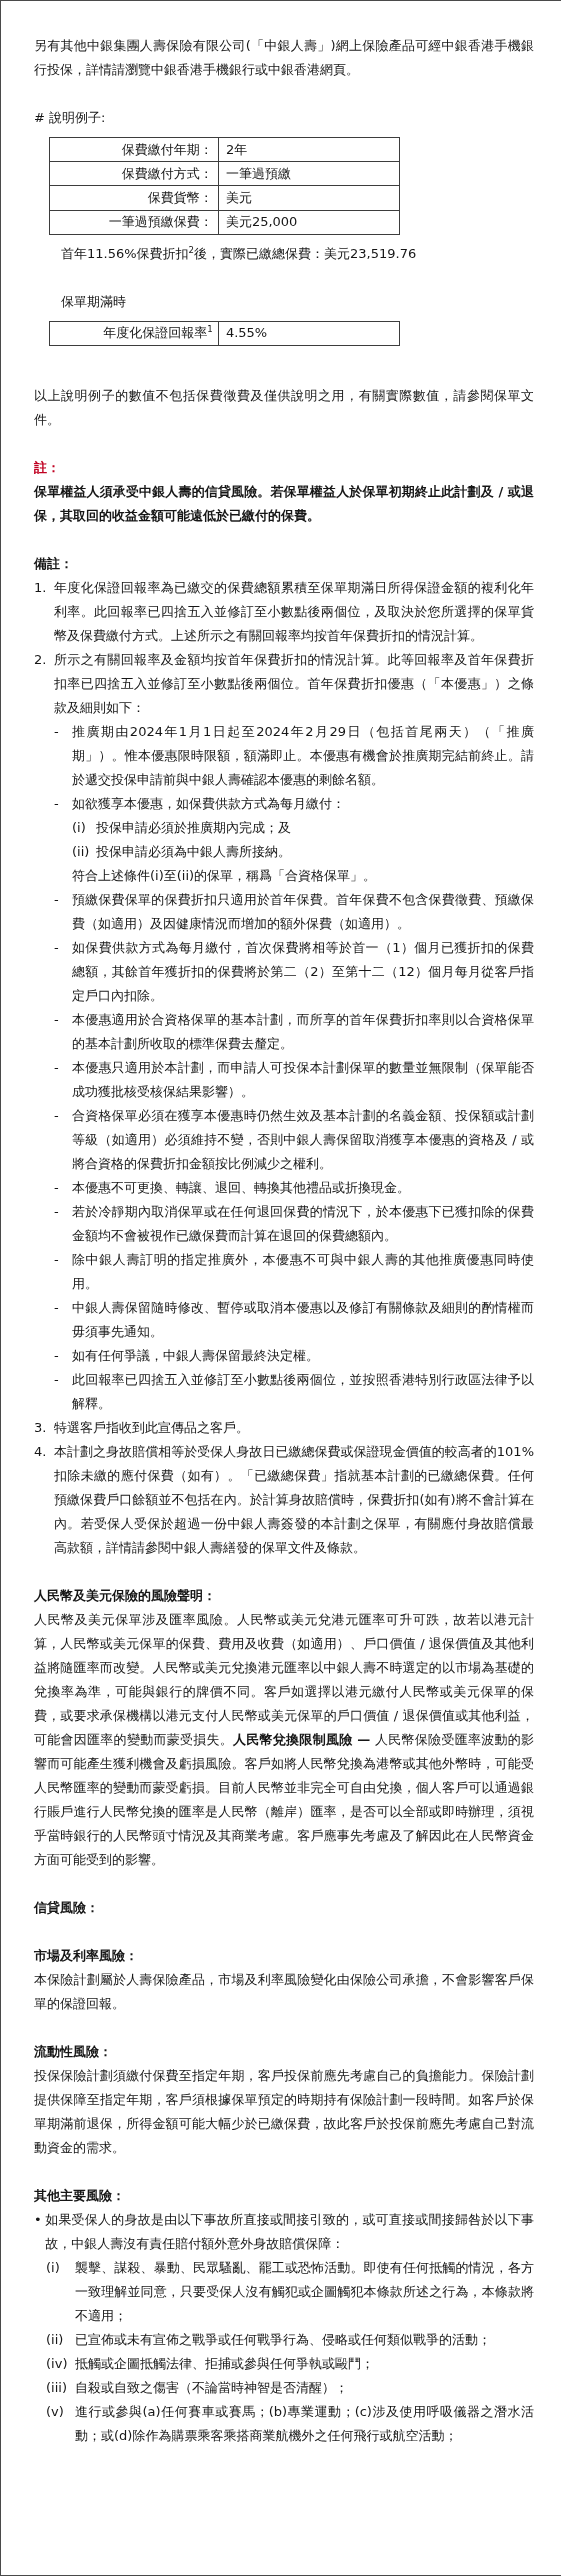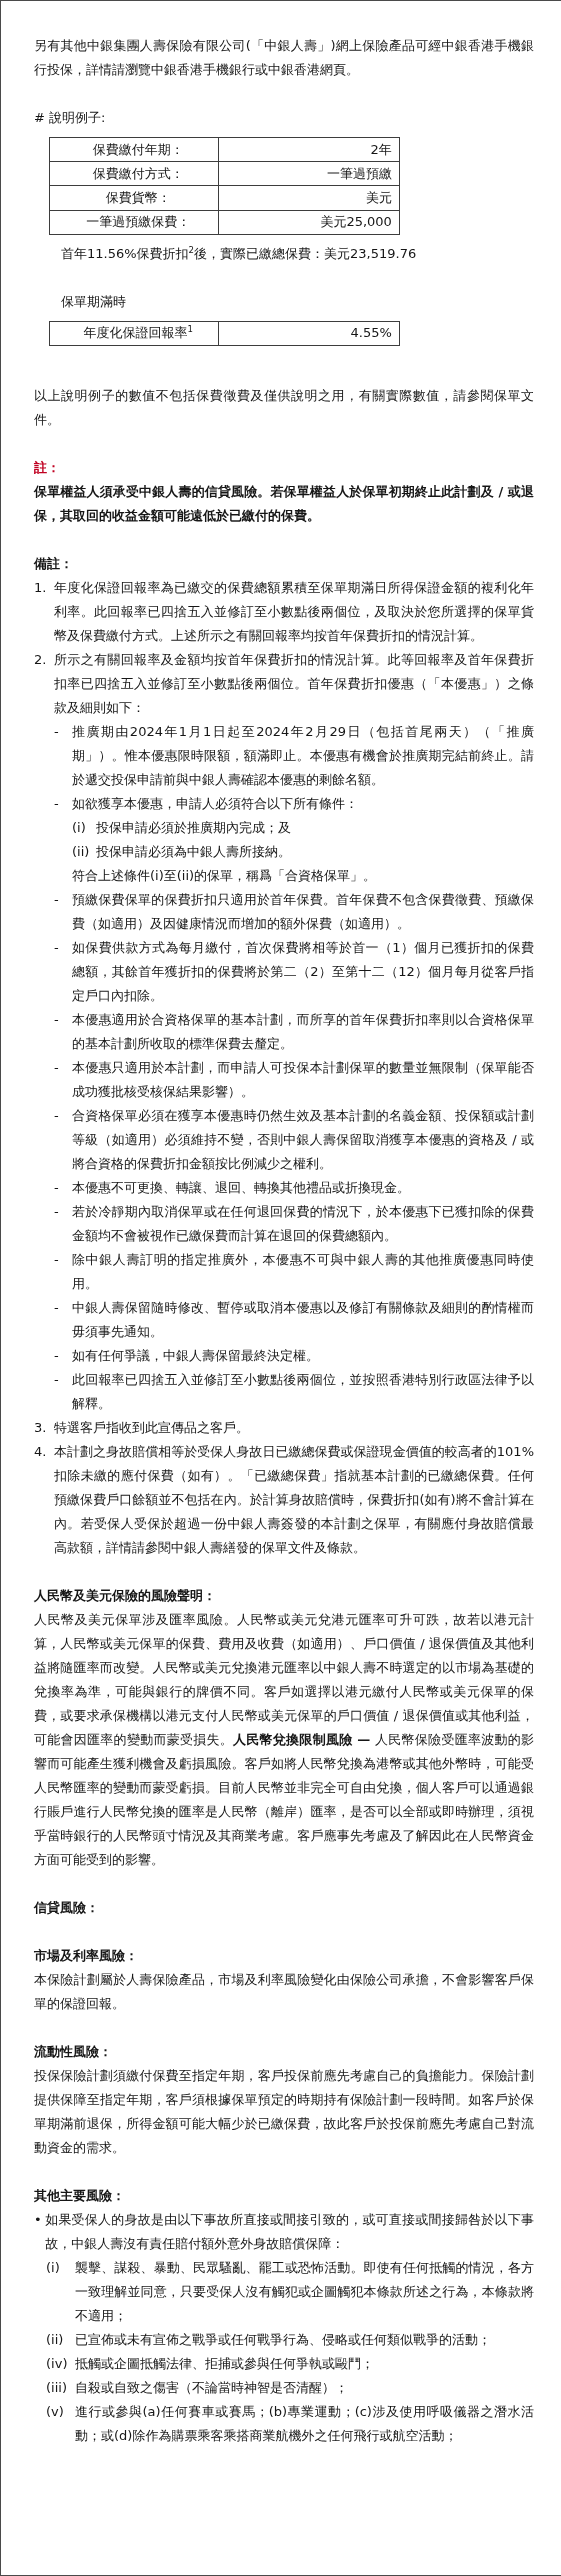--- a/index.html
+++ b/index.html
@@ -11,22 +11,22 @@
     font-size:13px;line-height:24px;color:#161616;text-align:justify;
   }
   p{margin:0;}
   .sp{margin-top:24px;}
   .sp-sm{margin-top:7px;}
   .bold{font-weight:bold;}
   .red{color:#C00021;}
   .tind{margin-left:27px;}
   table{border-collapse:collapse;margin-left:14.7px;}
   .tbl td{border:1.7px solid #3d3d3d;line-height:18px;}
-  .tbl .lbl{width:149px;padding:2.6px 5.2px 2.6px 14px;text-align:center;}
-  .tbl .val{width:166px;padding:2.6px 7px;text-align:right;}
+  .tbl .lbl{width:149px;padding:2.6px 5.2px 2.6px 14px;text-align:right;}
+  .tbl .val{width:166px;padding:2.6px 7px;text-align:left;}
   sup{font-size:8.6px;line-height:0;vertical-align:5.2px;}
   .li{display:flex;align-items:flex-start;}
   .li .m{flex:0 0 auto;white-space:pre;}
   .li .t{flex:1 1 auto;text-align:justify;}
   .li-num>.m{width:20px;}
   .li-dash{margin-left:20px;}
   .li-dash>.m{width:18px;}
   .li-rom{margin-left:38px;}
   .li-rom>.m{width:24px;}
   .li-tail{margin-left:38px;}
@@ -92,21 +92,21 @@
     <span class="m">2.</span>
     <div class="t">所示之有關回報率及金額均按首年保費折扣的情況計算。此等回報率及首年保費折扣率已四捨五入並修訂至小數點後兩個位。首年保費折扣優惠（「本優惠」）之條款及細則如下：</div>
   </div>
 
   <div class="li li-dash">
       <span class="m">-</span>
       <div class="t">推廣期由2024年1月1日起至2024年2月29日（包括首尾兩天）（「推廣期」）。惟本優惠限時限額，額滿即止。本優惠有機會於推廣期完結前終止。請於遞交投保申請前與中銀人壽確認本優惠的剩餘名額。</div>
     </div>
   <div class="li li-dash">
       <span class="m">-</span>
-      <div class="t">如欲獲享本優惠，申請人必須符合以下所有條件：</div>
+      <div class="t">如欲獲享本優惠，如保費供款方式為每月繳付：</div>
     </div>
   <div class="li li-rom">
       <span class="m">(i)</span>
       <div class="t">投保申請必須於推廣期內完成；及</div>
     </div>
   <div class="li li-rom">
       <span class="m">(ii)</span>
       <div class="t">投保申請必須為中銀人壽所接納。</div>
     </div>
   <div class="li-tail">符合上述條件(i)至(ii)的保單，稱爲「合資格保單」。</div>

